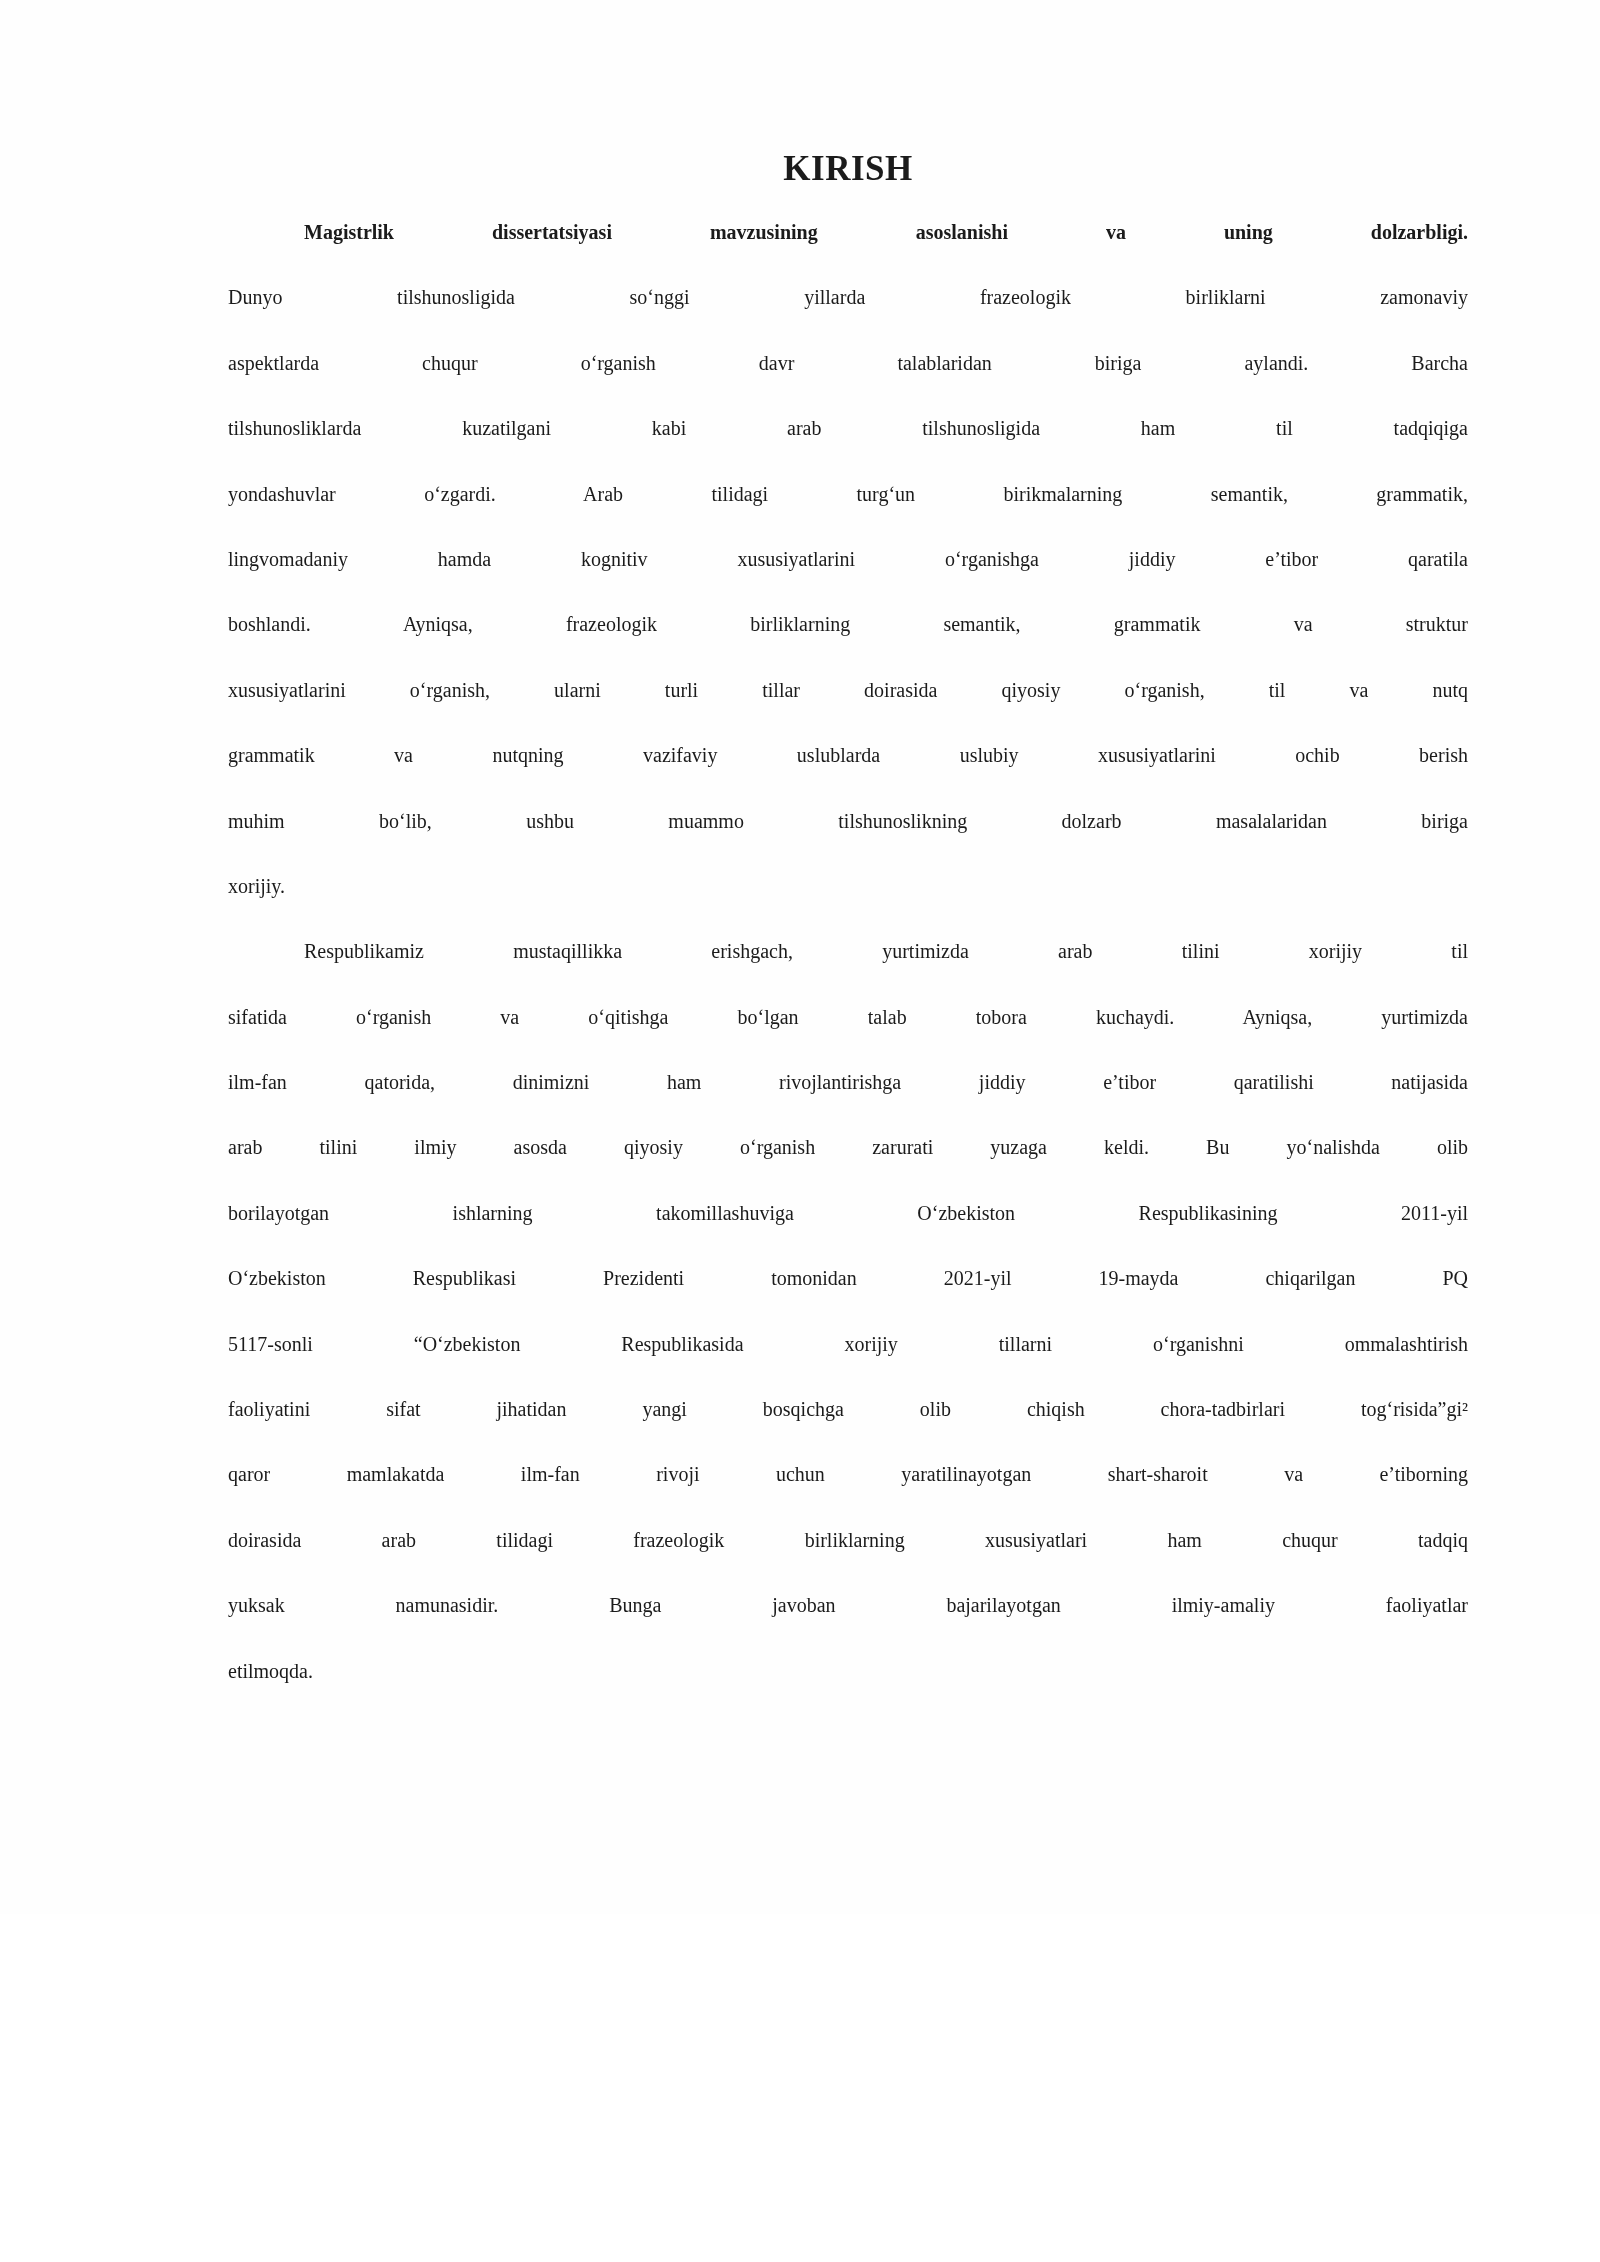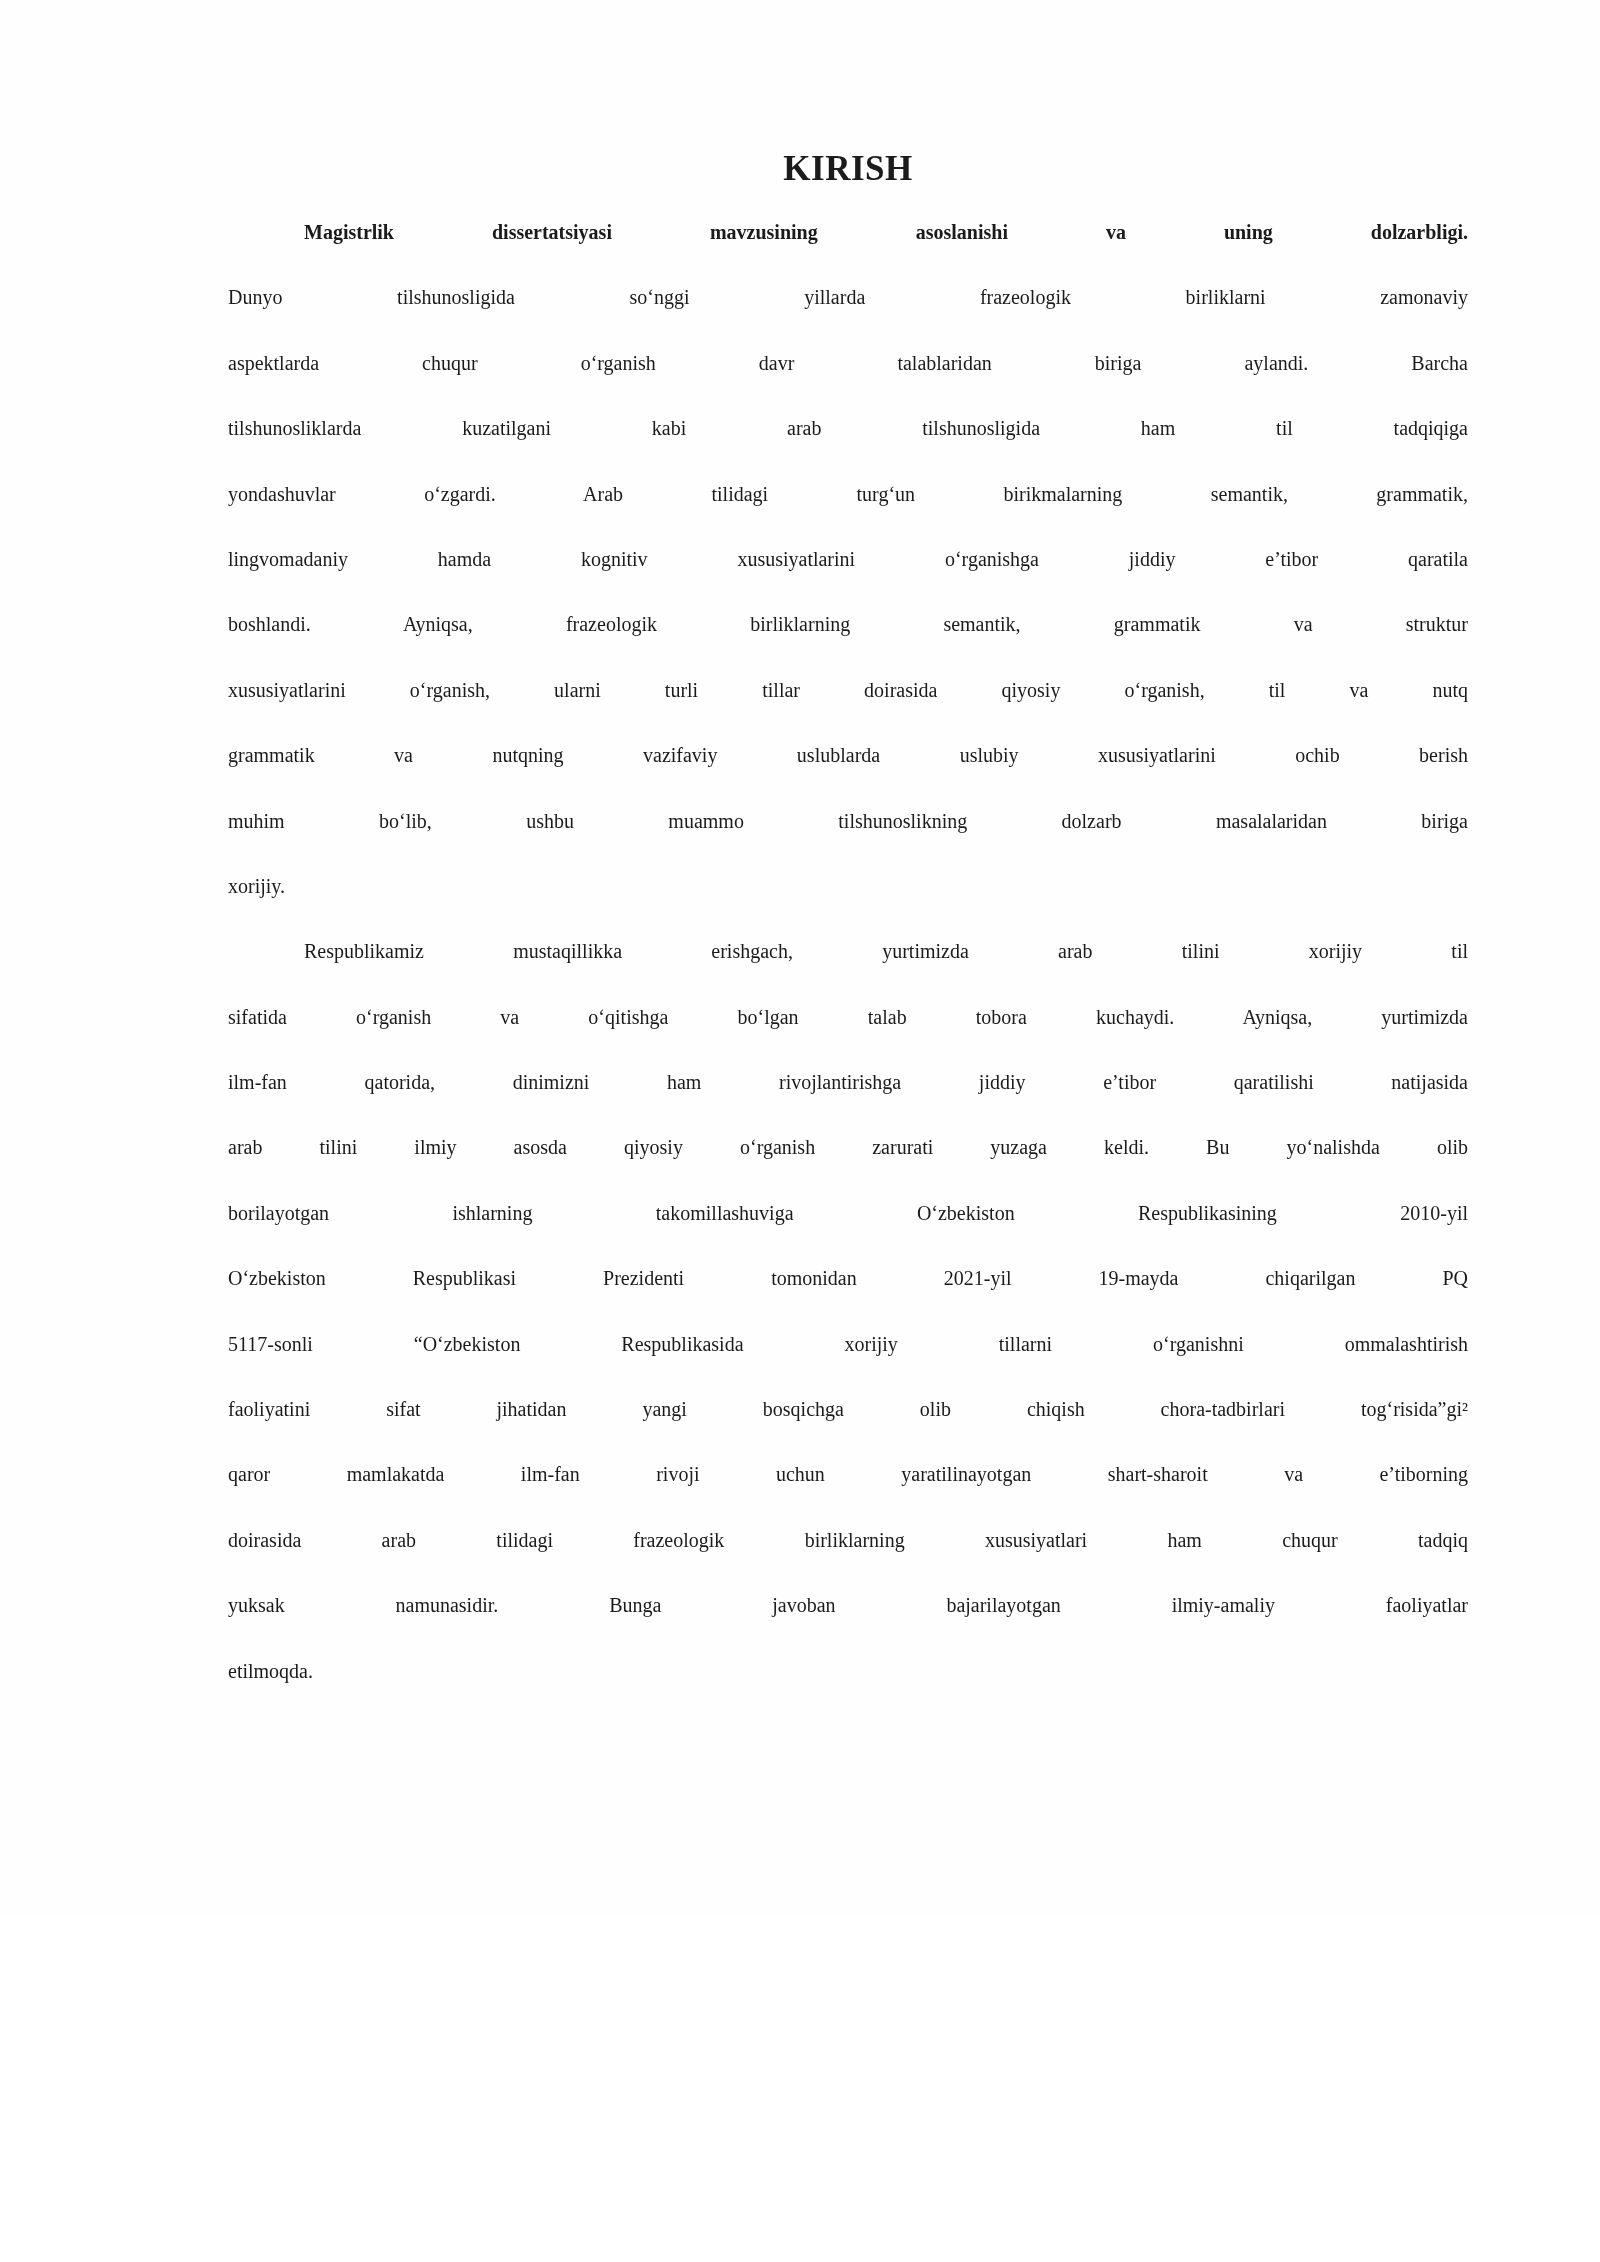--- a/index.html
+++ b/index.html
@@ -81,21 +81,21 @@
     <div class="line">boshlandi. Ayniqsa, frazeologik birliklarning semantik, grammatik va struktur</div>
     <div class="line">xususiyatlarini o‘rganish, ularni turli tillar doirasida qiyosiy o‘rganish, til va nutq</div>
     <div class="line">grammatik va nutqning vazifaviy uslublarda uslubiy xususiyatlarini ochib berish</div>
     <div class="line">muhim bo‘lib, ushbu muammo tilshunoslikning dolzarb masalalaridan biriga</div>
     <div class="line last">xorijiy.</div>
 
     <div class="line indent">Respublikamiz mustaqillikka erishgach, yurtimizda arab tilini xorijiy til</div>
     <div class="line">sifatida o‘rganish va o‘qitishga bo‘lgan talab tobora kuchaydi. Ayniqsa, yurtimizda</div>
     <div class="line">ilm-fan qatorida, dinimizni ham rivojlantirishga jiddiy e’tibor qaratilishi natijasida</div>
     <div class="line">arab tilini ilmiy asosda qiyosiy o‘rganish zarurati yuzaga keldi. Bu yo‘nalishda olib</div>
-    <div class="line">borilayotgan ishlarning takomillashuviga O‘zbekiston Respublikasining 2010-yil</div>
+    <div class="line">borilayotgan ishlarning takomillashuviga O‘zbekiston Respublikasining 2011-yil</div>
     <div class="line">O‘zbekiston Respublikasi Prezidenti tomonidan 2021-yil 19-mayda chiqarilgan PQ</div>
     <div class="line">5117-sonli “O‘zbekiston Respublikasida xorijiy tillarni o‘rganishni ommalashtirish</div>
     <div class="line">faoliyatini sifat jihatidan yangi bosqichga olib chiqish chora-tadbirlari tog‘risida”gi²</div>
     <div class="line">qaror mamlakatda ilm-fan rivoji uchun yaratilinayotgan shart-sharoit va e’tiborning</div>
     <div class="line">doirasida arab tilidagi frazeologik birliklarning xususiyatlari ham chuqur tadqiq</div>
     <div class="line">yuksak namunasidir. Bunga javoban bajarilayotgan ilmiy-amaliy faoliyatlar</div>
     <div class="line last">etilmoqda.</div>
   </div>
 
   <div class="footnote-sep"></div>

